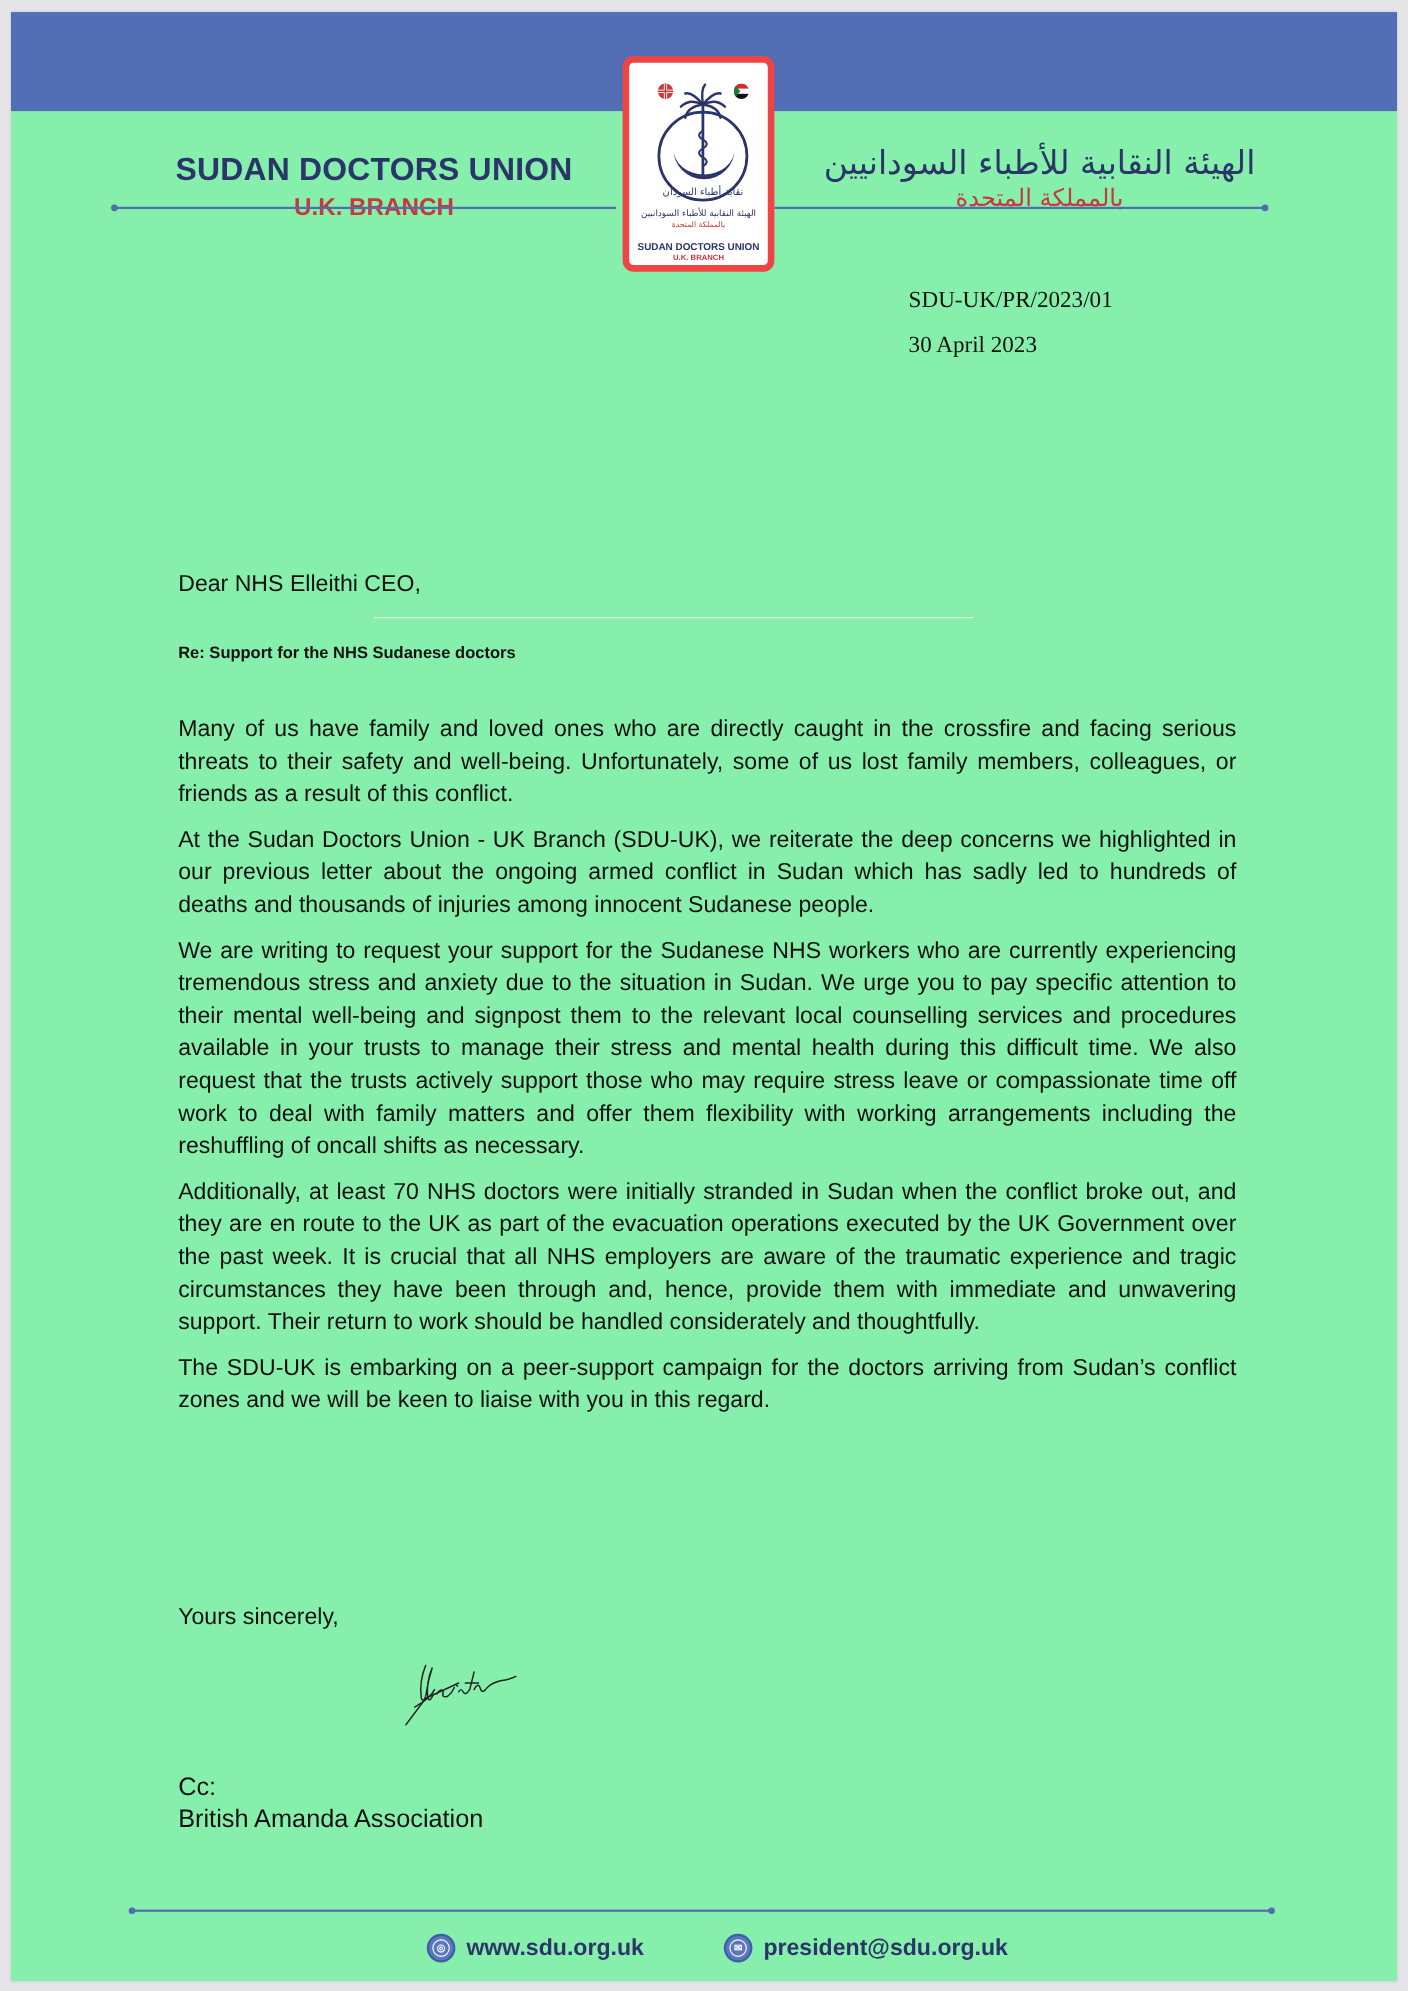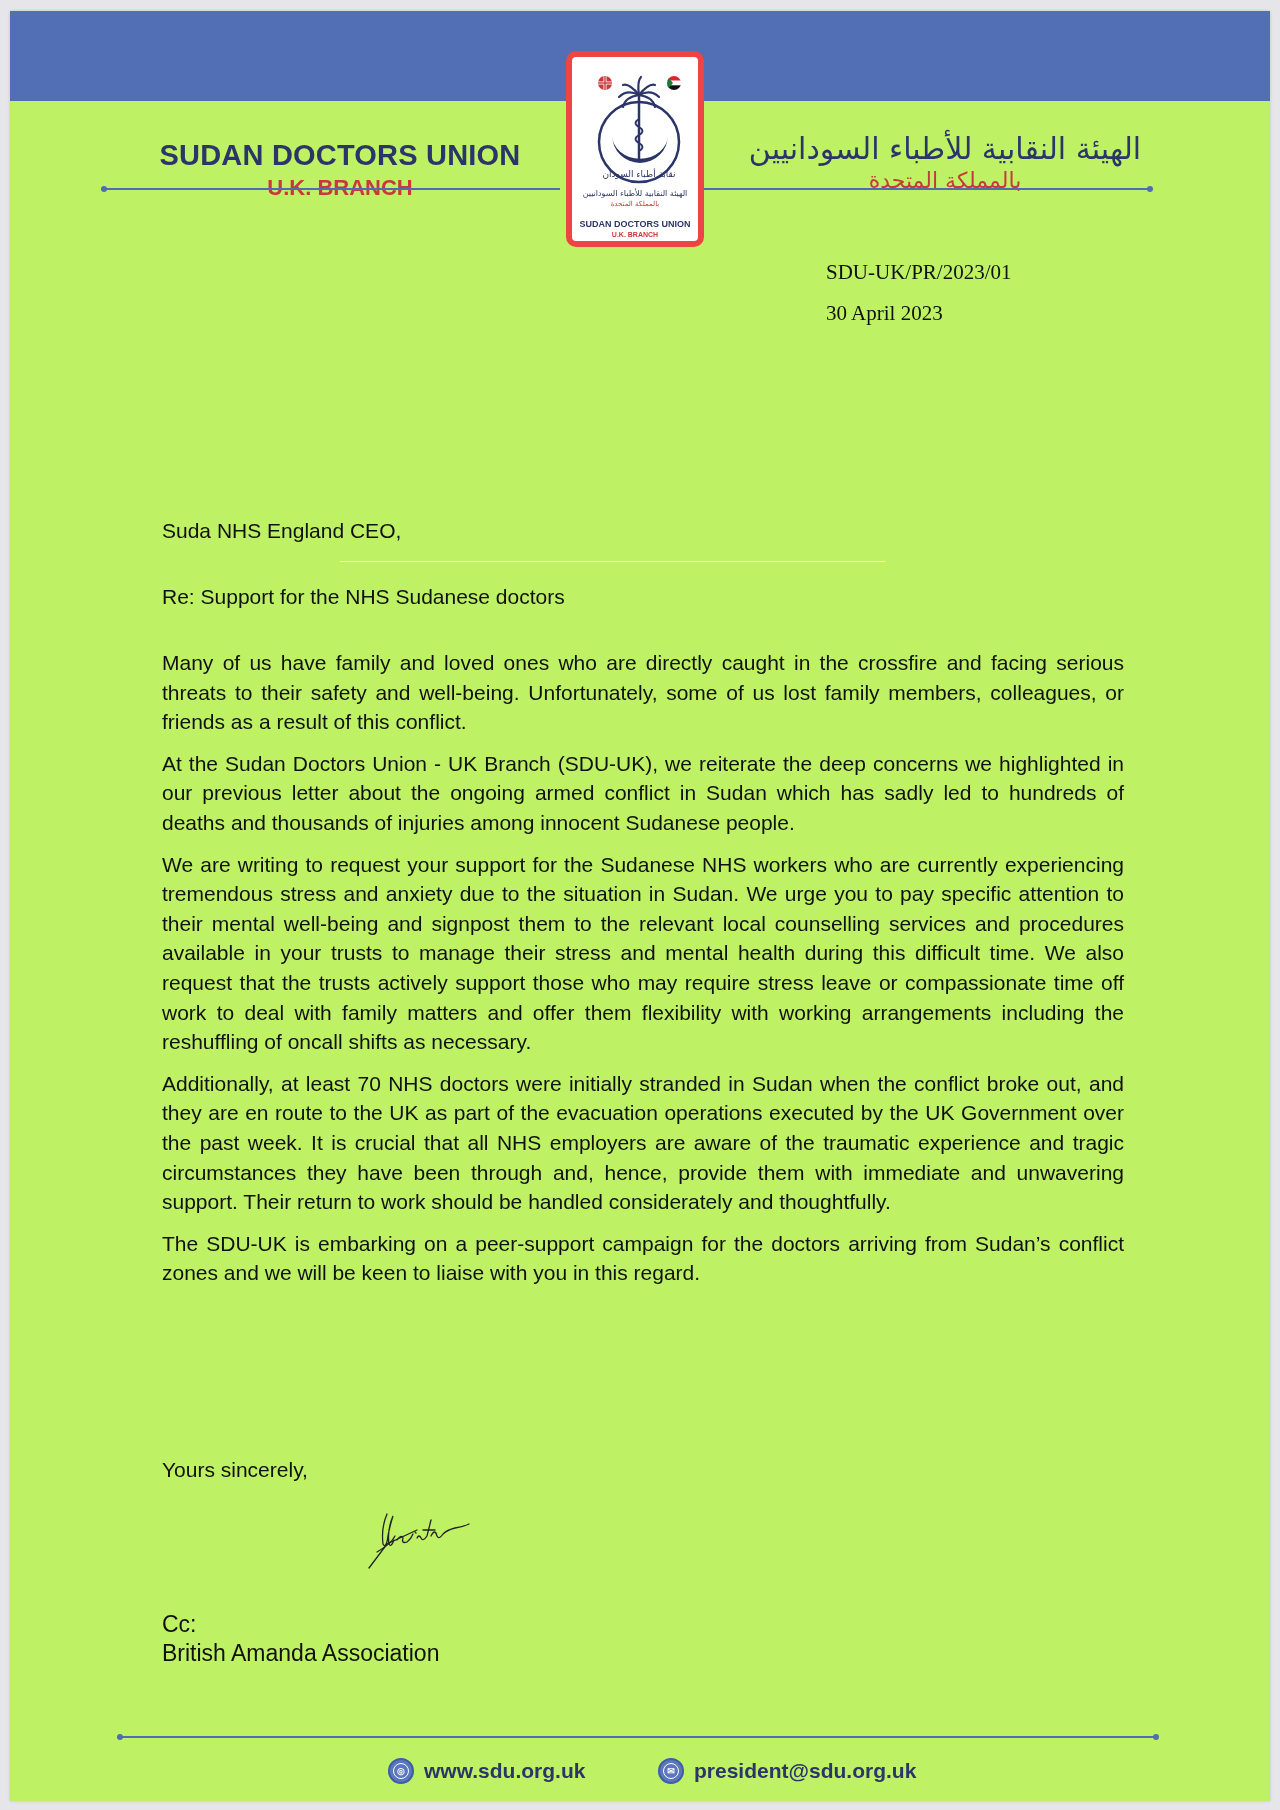--- a/index.html
+++ b/index.html
@@ -7,21 +7,21 @@
       width: 1280px; height: 1810px;
       background: #e6e6ea;
       position: relative;
       overflow: hidden;
       font-family: "Liberation Sans", sans-serif;
       color: #111;
     }
     .page {
       position: absolute; left: 10px; top: 11px;
       width: 1260px; height: 1790px;
-      background: #bef264;
+      background: #86efac;
       box-shadow: 0 0 3px rgba(0,0,0,0.15);
     }
     .header-band {
       position: absolute; left: 0; top: 0; width: 1260px; height: 90px;
       background: #526fb6;
     }
     .org-en {
       position: absolute; left: 0; width: 660px; top: 128px; text-align: center;
     }
     .org-en .name { font-weight: bold; font-size: 29px; color: #2b3569; letter-spacing: 0.2px; }
@@ -48,21 +48,21 @@
     .logo .ar2 { position: absolute; left: 0; right: 0; top: 143px; text-align: center; font-size: 7px; color: #c8383c; font-family: "DejaVu Sans", sans-serif; direction: rtl; }
     .logo .en1 { position: absolute; left: 0; right: 0; top: 162px; text-align: center; font-size: 9px; font-weight: bold; color: #2b3569; }
     .logo .en2 { position: absolute; left: 0; right: 0; top: 174px; text-align: center; font-size: 7px; font-weight: bold; color: #c8383c; }
 
     .ref { position: absolute; left: 842px; top: 260px; font-size: 21px; color: #111; }
     .ref div { height: 41px; }
 
     .addr { position: absolute; left: 162px; top: 346px; font-size: 21px; font-weight: bold; line-height: 29px; }
     .salutation { position: absolute; left: 162px; top: 519px; font-size: 21px; }
     .faint-line { position: absolute; left: 340px; top: 560px; width: 545px; height: 1px; background: #f0f0f0; }
-    .subject { position: absolute; left: 162px; top: 585px; font-size: 21px; font-weight: normal; }
+    .subject { position: absolute; left: 162px; top: 585px; font-size: 15px; font-weight: bold; }
 
     .body-text {
       position: absolute; left: 162px; top: 648px; width: 962px;
       font-size: 21px; line-height: 29.6px; text-align: justify;
       hyphens: manual;
     }
     .body-text p { margin: 0 0 12px 0; }
 
     .closing { position: absolute; left: 162px; top: 1458px; font-size: 21px; }
     .signer { position: absolute; left: 162px; top: 1526px; font-size: 21px; font-weight: bold; line-height: 28px; }
@@ -151,21 +151,21 @@
     <div class="en1">SUDAN DOCTORS UNION</div>
     <div class="en2">U.K. BRANCH</div>
   </div>
 
   <div class="ref" style="left:816px; top:249px;font-family:Liberation Serif, serif;">
     <div>SDU-UK/PR/2023/01</div>
     <div>30 April 2023</div>
   </div>
 
 
-  <div class="salutation" style="left:152px; top:508px;">Suda NHS England CEO,</div>
+  <div class="salutation" style="left:152px; top:508px;">Dear NHS Elleithi CEO,</div>
   <div class="faint-line" style="left:330px; top:550px;"></div>
   <div class="subject" style="left:152px; top:574px;">Re: Support for the NHS Sudanese doctors</div>
 
   <div class="body-text" style="left:152px; top:637px;">
     <p>Many of us have family and loved ones who are directly caught in the crossfire and facing serious threats to their safety and well-being. Unfortunately, some of us lost family members, colleagues, or friends as a result of this conflict.</p>
     <p>At the Sudan Doctors Union - UK Branch (SDU-UK), we reiterate the deep concerns we highlighted in our previous letter about the ongoing armed conflict in Sudan which has sadly led to hundreds of deaths and thousands of injuries among innocent Suda­nese people.</p>
     <p>We are writing to request your support for the Sudanese NHS workers who are cur­rently experiencing tremendous stress and anxiety due to the situation in Sudan. We urge you to pay specific attention to their mental well-being and signpost them to the relevant local counselling services and procedures available in your trusts to manage their stress and mental health during this difficult time. We also request that the trusts actively support those who may require stress leave or compassionate time off work to deal with family matters and offer them flexibility with working arrangements includ­ing the reshuffling of oncall shifts as necessary.</p>
     <p>Additionally, at least 70 NHS doctors were initially stranded in Sudan when the conflict broke out, and they are en route to the UK as part of the evacuation operations exe­cuted by the UK Government over the past week. It is crucial that all NHS employers are aware of the traumatic experience and tragic circumstances they have been through and, hence, provide them with immediate and unwavering support. Their re­turn to work should be handled considerately and thoughtfully.</p>
     <p>The SDU-UK is embarking on a peer-support campaign for the doctors arriving from Sudan’s conflict zones and we will be keen to liaise with you in this regard.</p>
   </div>

